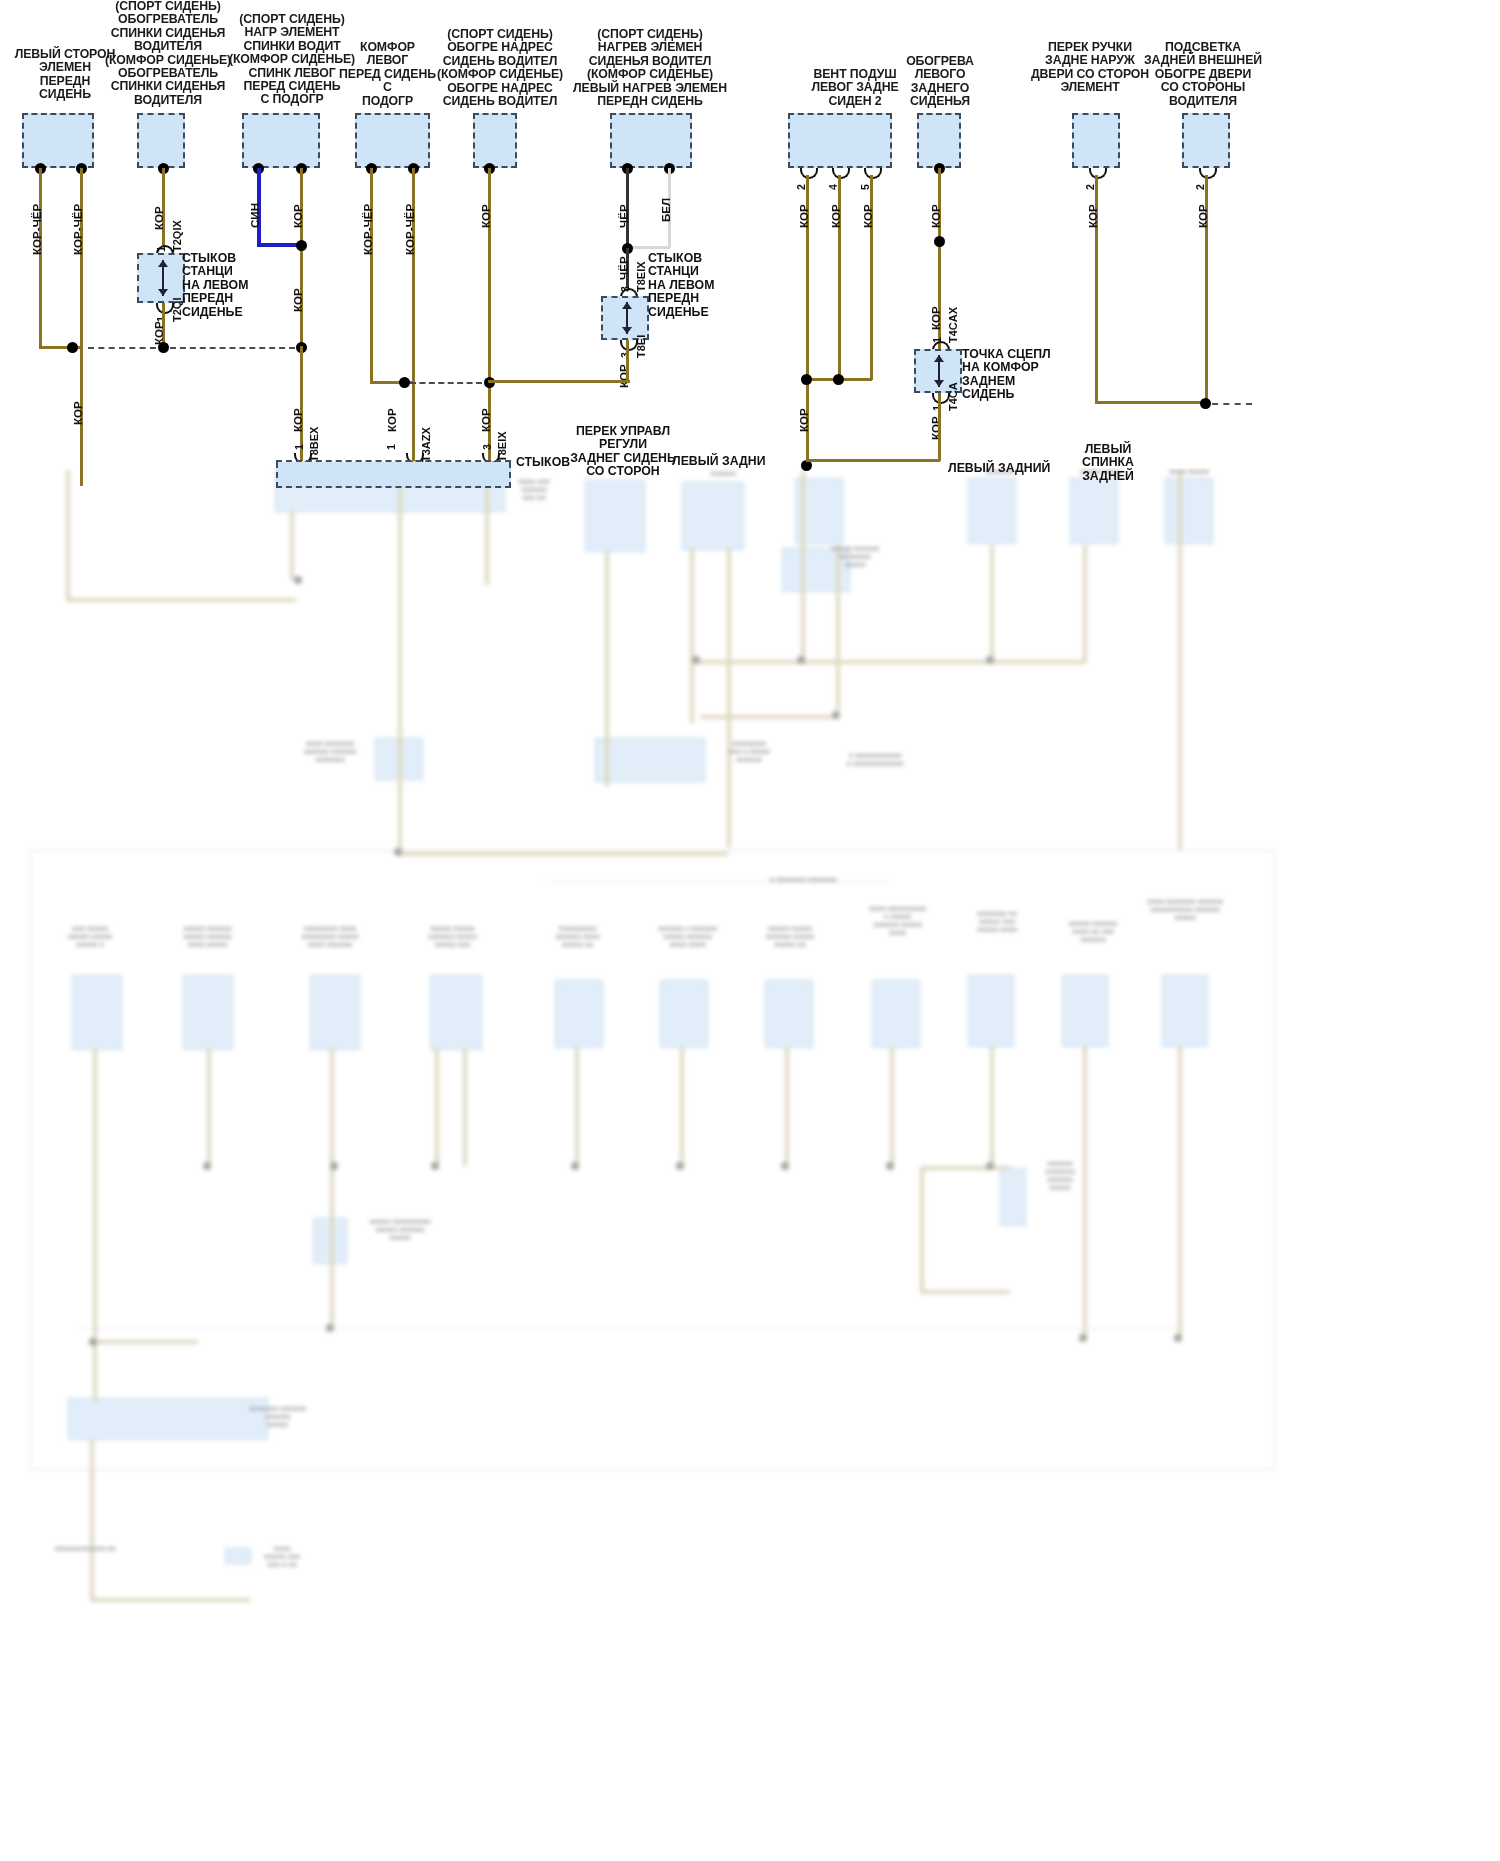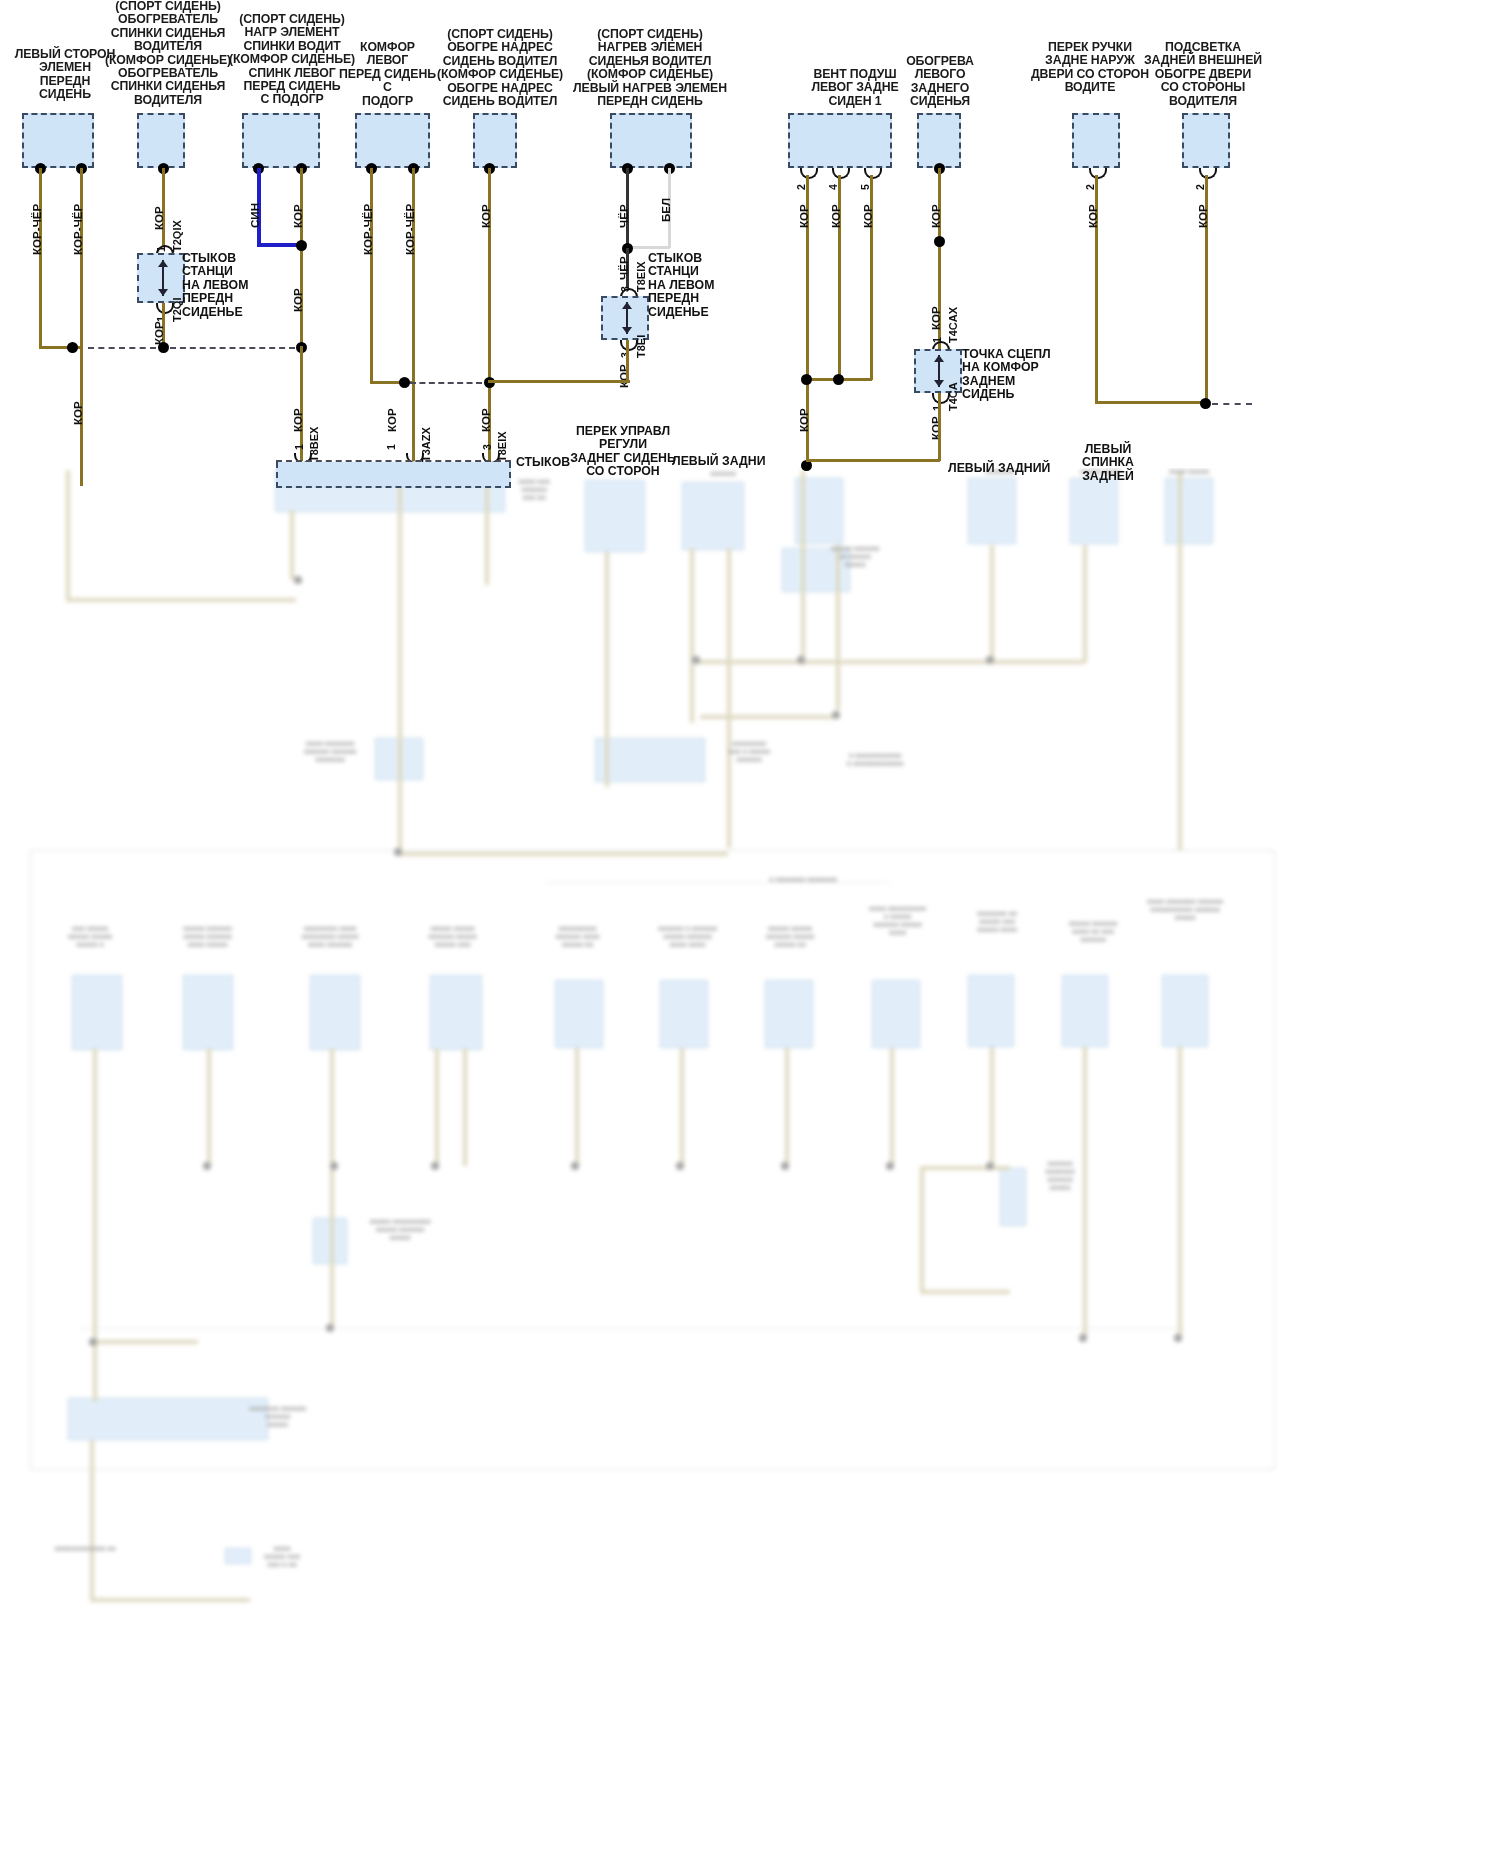--- a/index.html
+++ b/index.html
@@ -253,29 +253,29 @@
 ОБОГРЕ НАДРЕС
 СИДЕНЬ ВОДИТЕЛ</div>
     <div class="lbl" style="left:565px;top:28px;width:170px;">(СПОРТ СИДЕНЬ)
 НАГРЕВ ЭЛЕМЕН
 СИДЕНЬЯ ВОДИТЕЛ
 (КОМФОР СИДЕНЬЕ)
 ЛЕВЫЙ НАГРЕВ ЭЛЕМЕН
 ПЕРЕДН СИДЕНЬ</div>
     <div class="lbl" style="left:775px;top:68px;width:160px;">ВЕНТ ПОДУШ
 ЛЕВОГ ЗАДНЕ
-СИДЕН 1</div>
+СИДЕН 2</div>
     <div class="lbl" style="left:890px;top:55px;width:100px;">ОБОГРЕВА
 ЛЕВОГО
 ЗАДНЕГО
 СИДЕНЬЯ</div>
     <div class="lbl" style="left:1020px;top:41px;width:140px;">ПЕРЕК РУЧКИ
 ЗАДНЕ НАРУЖ
 ДВЕРИ СО СТОРОН
-ВОДИТЕ</div>
+ЭЛЕМЕНТ</div>
     <div class="lbl" style="left:1138px;top:41px;width:130px;">ПОДСВЕТКА
 ЗАДНЕЙ ВНЕШНЕЙ
 ОБОГРЕ ДВЕРИ
 СО СТОРОНЫ
 ВОДИТЕЛЯ</div>
 
     <div class="comp" style="left:22px;top:113px;width:72px;height:55px;"></div>
     <div class="comp" style="left:137px;top:113px;width:48px;height:55px;"></div>
     <div class="comp" style="left:242px;top:113px;width:78px;height:55px;"></div>
     <div class="comp" style="left:355px;top:113px;width:75px;height:55px;"></div>

